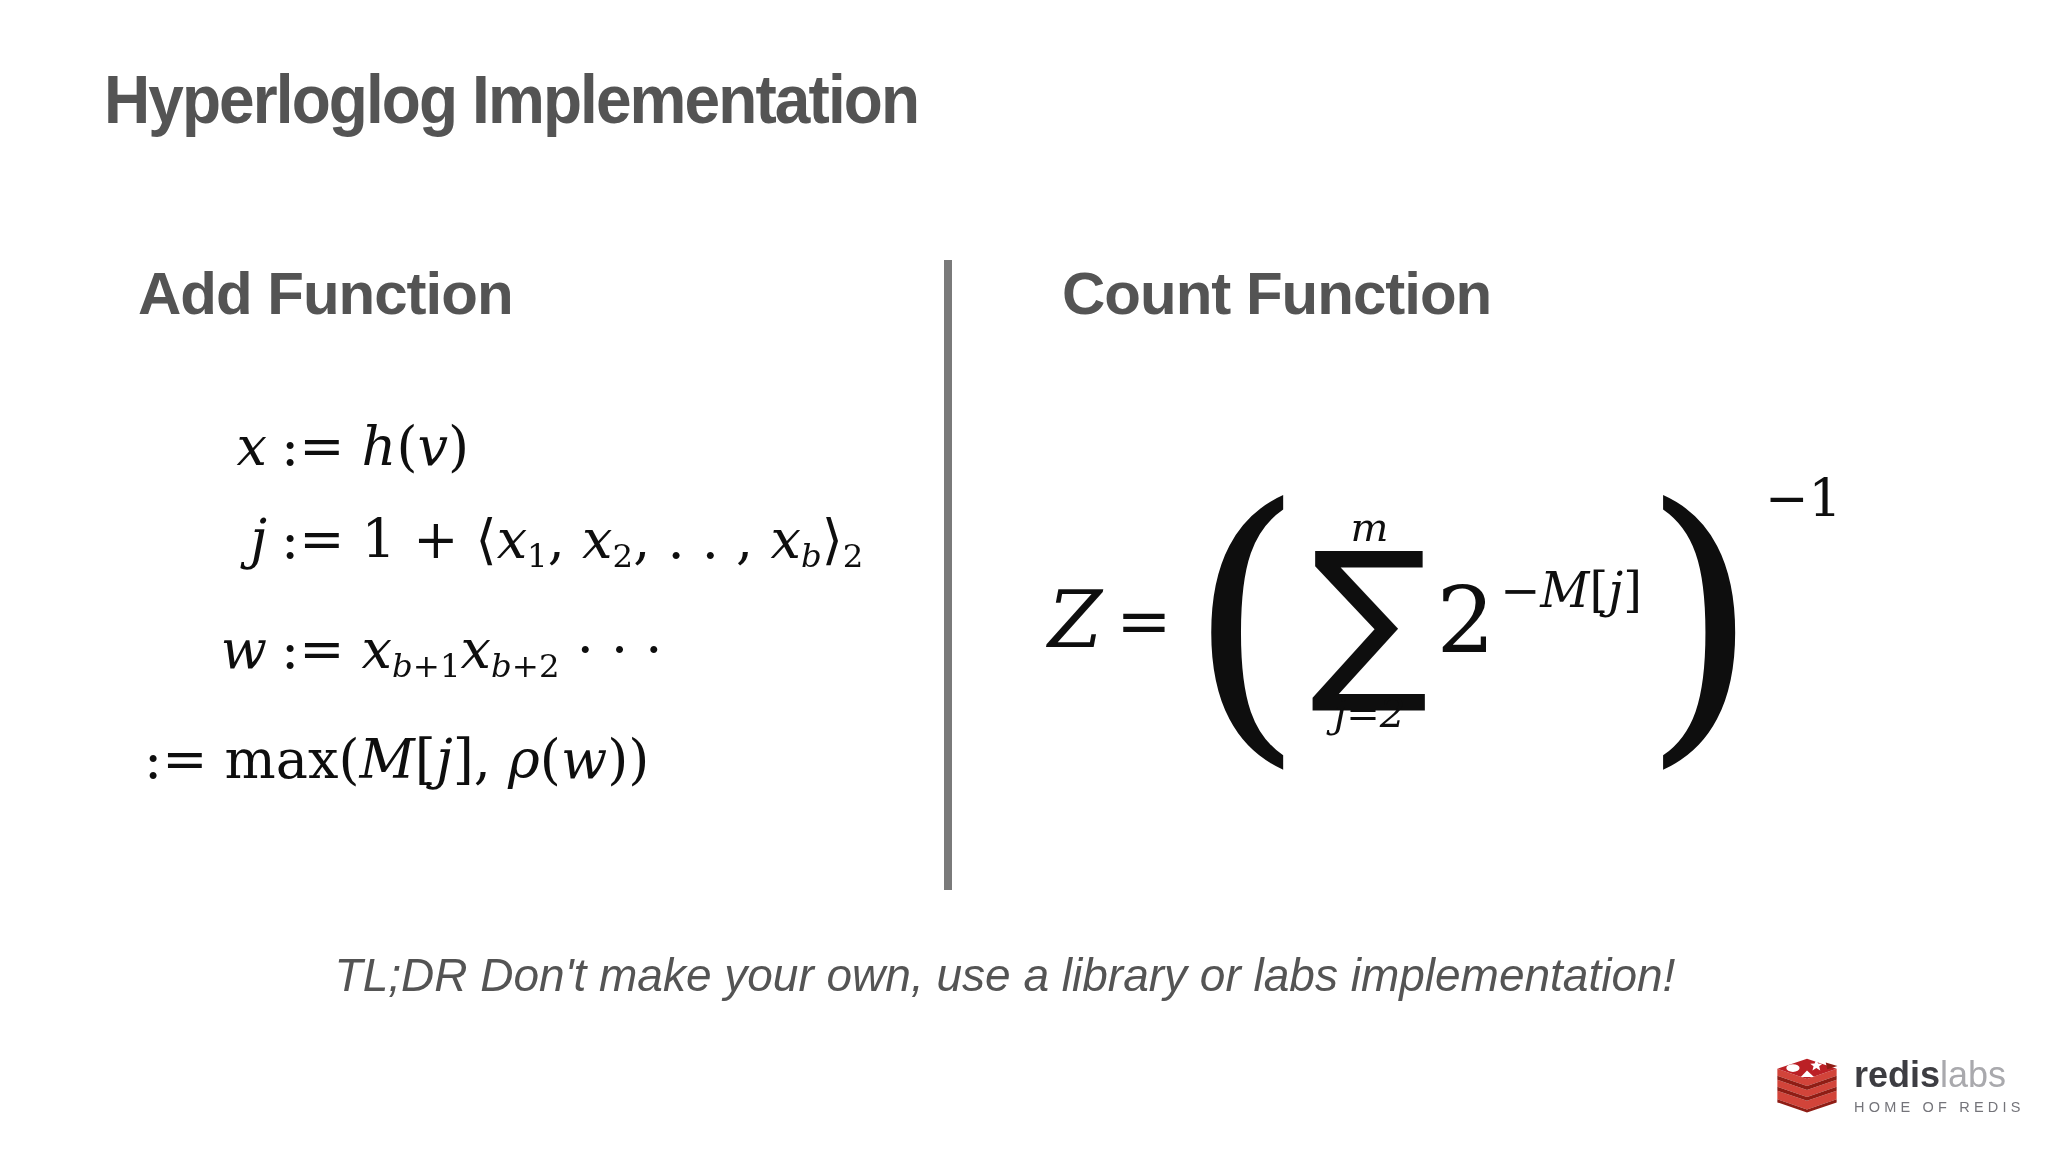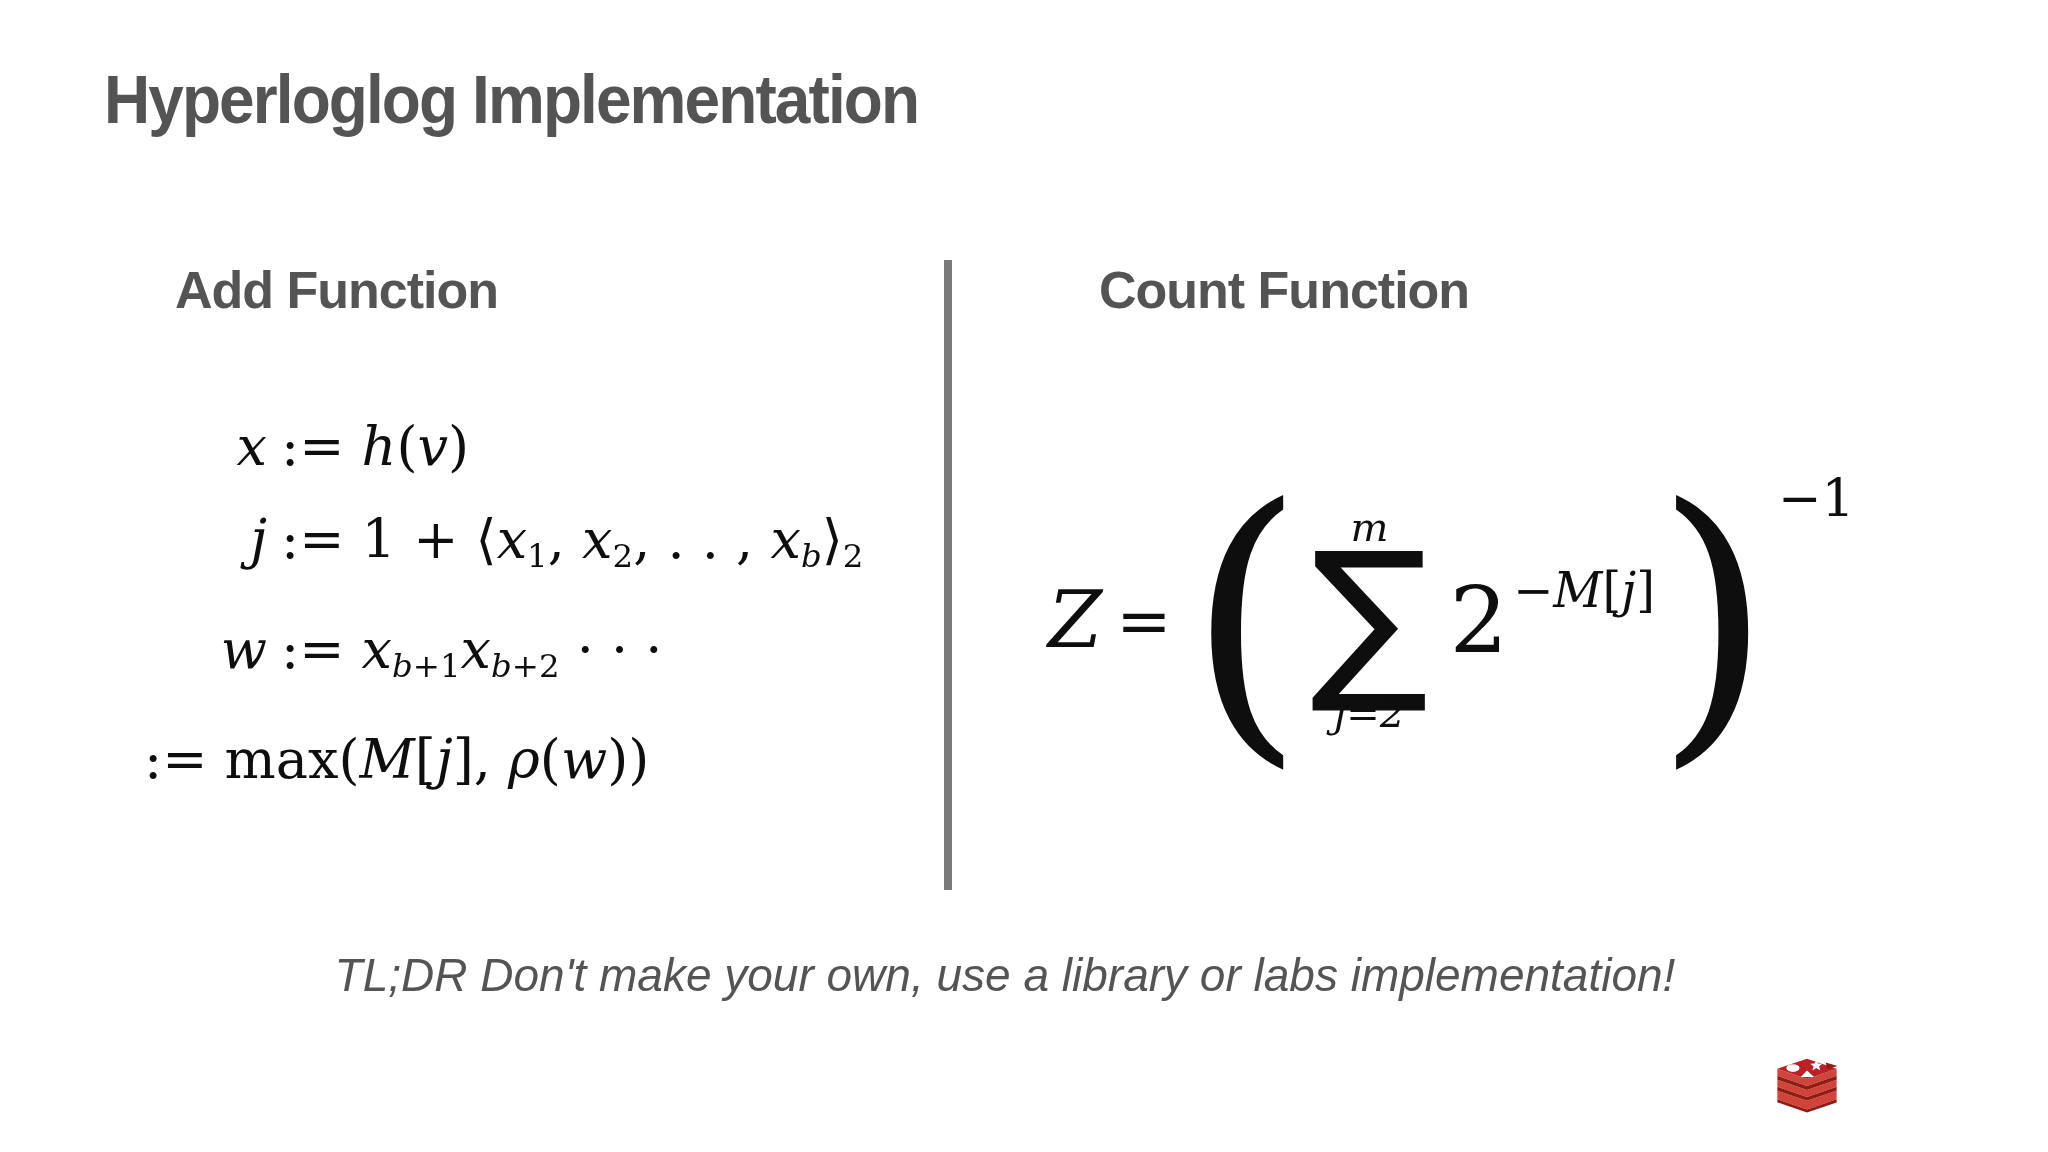--- a/index.html
+++ b/index.html
@@ -18,26 +18,25 @@
     letter-spacing: -2px;
     color: var(--text_gray, #545454);
     transform: scaleX(0.94);
     transform-origin: left top;
     line-height: 1.05;
     white-space: pre;
   }
 
   .panel-heading {
     position: absolute;
-    font-size: 52px; font-weight: bold;
+    font-size: 60px; font-weight: bold;
     letter-spacing: -1px;
     color: var(--text_gray, #545454);
     line-height: 1;
     white-space: pre;
-    margin-left: 37px;
   }
   .heading-add   { left: 138px;  top: 264px; }
   .heading-count { left: 1062px; top: 264px; }
 
   .divider {
     position: absolute;
     left: 944px; top: 260px;
     width: 8px; height: 630px;
     background: var(--divider_gray, #7a7a7a);
   }
@@ -78,21 +77,21 @@
   .cf-z { font-style: italic; font-size: 78px; }
   .cf-eq { font-size: 66px; margin: 0 16px 0 14px; }
   .cf-paren { font-size: 300px; line-height: 1; font-family: "DejaVu Serif", serif; font-weight: normal; }
   .cf-sum-stack {
     display: flex; flex-direction: column; align-items: center;
     margin: 0 6px;
   }
   .cf-sum-upper { font-style: italic; font-size: 40px; line-height: 1.1; }
   .cf-sigma { font-size: 175px; line-height: 0.78; font-family: "DejaVu Sans", "DejaVu Serif", sans-serif; }
   .cf-sum-lower { font-style: italic; font-size: 40px; line-height: 1.1; margin-top: 6px; }
-  .cf-pow { margin-left: 15px; white-space: nowrap; }
+  .cf-pow { margin-left: 2px; white-space: nowrap; }
   .cf-base { font-size: 92px; }
   .cf-base-exp { font-size: 48px; position: relative; top: -45px; }
   .cf-outer-exp { font-size: 52px; align-self: flex-start; margin-top: 0; margin-left: 6px; }
 
   
   .footnote {
     position: absolute;
     left: 300px; top: 948px;
     width: 1410px;
     text-align: center;
@@ -174,13 +173,19 @@
     <path d="M12 26 L12 31 L50 44 L88 31 L88 26 L50 39 Z" fill="#8f1d15"></path>
 
     <path d="M50 4 L88 17 L50 30 L12 17 Z" fill="#bb2025"></path>
 
     <path d="M74 9 L89 13.5 L76 17.5 Z" fill="#8f1d15"></path>
 
     <ellipse cx="32" cy="16" rx="8.5" ry="5" fill="#ffffff"></ellipse>
     <path d="M62 5 L64.3 10 L69.8 10.4 L65.6 13.8 L67 19 L62 16 L57 19 L58.4 13.8 L54.2 10.4 L59.7 10 Z" fill="#ffffff"></path>
     <path d="M50 19 L59 27.5 L42 27.5 Z" fill="#ffffff"></path>
   </svg>
+  <div class="logo-text">
+    <div class="logo-brand-line">
+      <span class="brand-primary">redis</span><span class="brand-secondary">labs</span>
+    </div>
+    <div class="logo-tagline">HOME OF REDIS</div>
+  </div>
 </div>
 
 </body></html>

